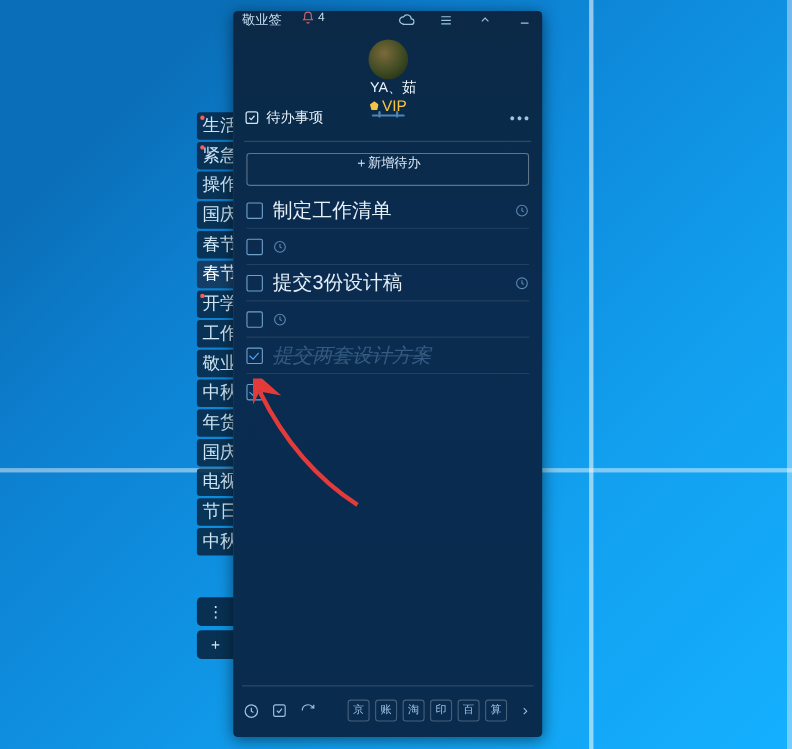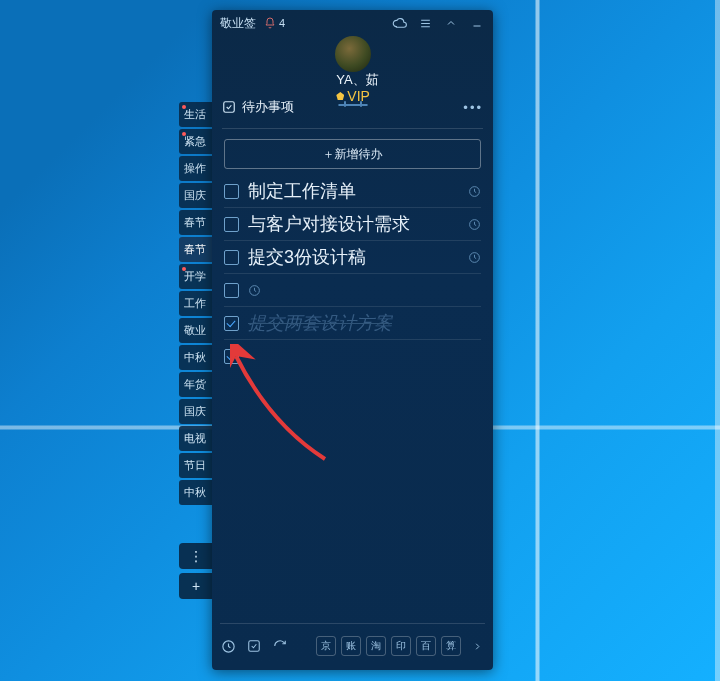--- a/index.html
+++ b/index.html
@@ -21,21 +21,21 @@
     width:33px;
     display:flex;
     flex-direction:column;
     gap:2px;
     z-index:1;
   }
   .side-tab{
     position:relative;
     height:25px;
     line-height:25px;
-    font-size:11px;
+    font-size:16px;
     color:#d0e6f5;
     background:rgba(8,40,70,0.88);
     border-radius:3px 0 0 3px;
     padding-left:5px;
     cursor:pointer;
     overflow:hidden;
     white-space:nowrap;
   }
   .side-tab.selected{
     background:rgba(20,60,100,0.98);
@@ -68,24 +68,25 @@
     width:281px;height:660px;
     background:linear-gradient(180deg,#0b2947 0%,#0a2c50 40%,#092b4e 100%);
     border-radius:4px;
     box-shadow:0 2px 14px rgba(0,0,0,0.5);
     z-index:2;
     display:flex;flex-direction:column;
     color:#e6f0f9;
   }
   .titlebar{
     height:26px;
-    display:flex;align-items:center;
+    display:flex;align-items:flex-start;
     padding:0 8px;
     font-size:12px;
     color:#c6dff3;
+    gap:10px;
   }
   .titlebar .app-name{flex:0 0 auto;}
   .titlebar .bell{margin-left:8px;display:flex;align-items:center;gap:3px;font-size:11px;color:#c6dff3;}
   .titlebar .bell svg{display:block;}
   .titlebar .spacer{flex:1;}
   .titlebar .tb-icon{width:16px;height:16px;margin-left:10px;display:flex;align-items:center;justify-content:center;color:#9ec4e3;cursor:pointer;}
   .titlebar .tb-icon svg{display:block;}
 
   .userrow{
     height:50px;
@@ -128,21 +129,21 @@
   }
   .section-head .check-title-icon{margin-right:6px;display:flex;}
   .section-head .title{flex:1;}
   .section-head .more{letter-spacing:2px;color:#9ec4e3;cursor:pointer;font-size:13px;}
 
   .add-btn{
     margin:10px 12px 6px 12px;
     height:28px;
     border:1px solid rgba(255,255,255,0.35);
     border-radius:3px;
-    display:flex;align-items:center;justify-content:center;
+    display:flex;justify-content:center;
     font-size:12px;color:#dceaf6;
     cursor:pointer;
   }
 
   .todo-list{flex:0 0 auto;}
   .todo{
     margin:0 12px;
     height:32px;
     display:flex;align-items:center;
     border-bottom:1px solid rgba(255,255,255,0.10);
@@ -292,21 +293,20 @@
           <span class="txt">制定工作清单</span>
           <span class="clock">
             <svg width="13" height="13" viewBox="0 0 24 24" fill="none" stroke="currentColor" stroke-width="1.8">
               <circle cx="12" cy="12" r="9"></circle>
               <path d="M12 7v5l3 2"></path>
             </svg>
           </span>
         </div>
         <div class="todo">
           <span class="chk"></span>
-          <span class="txt">与客户对接设计需求</span>
           <span class="clock">
             <svg width="13" height="13" viewBox="0 0 24 24" fill="none" stroke="currentColor" stroke-width="1.8">
               <circle cx="12" cy="12" r="9"></circle>
               <path d="M12 7v5l3 2"></path>
             </svg>
           </span>
         </div>
         <div class="todo">
           <span class="chk"></span>
           <span class="txt">提交3份设计稿</span>

